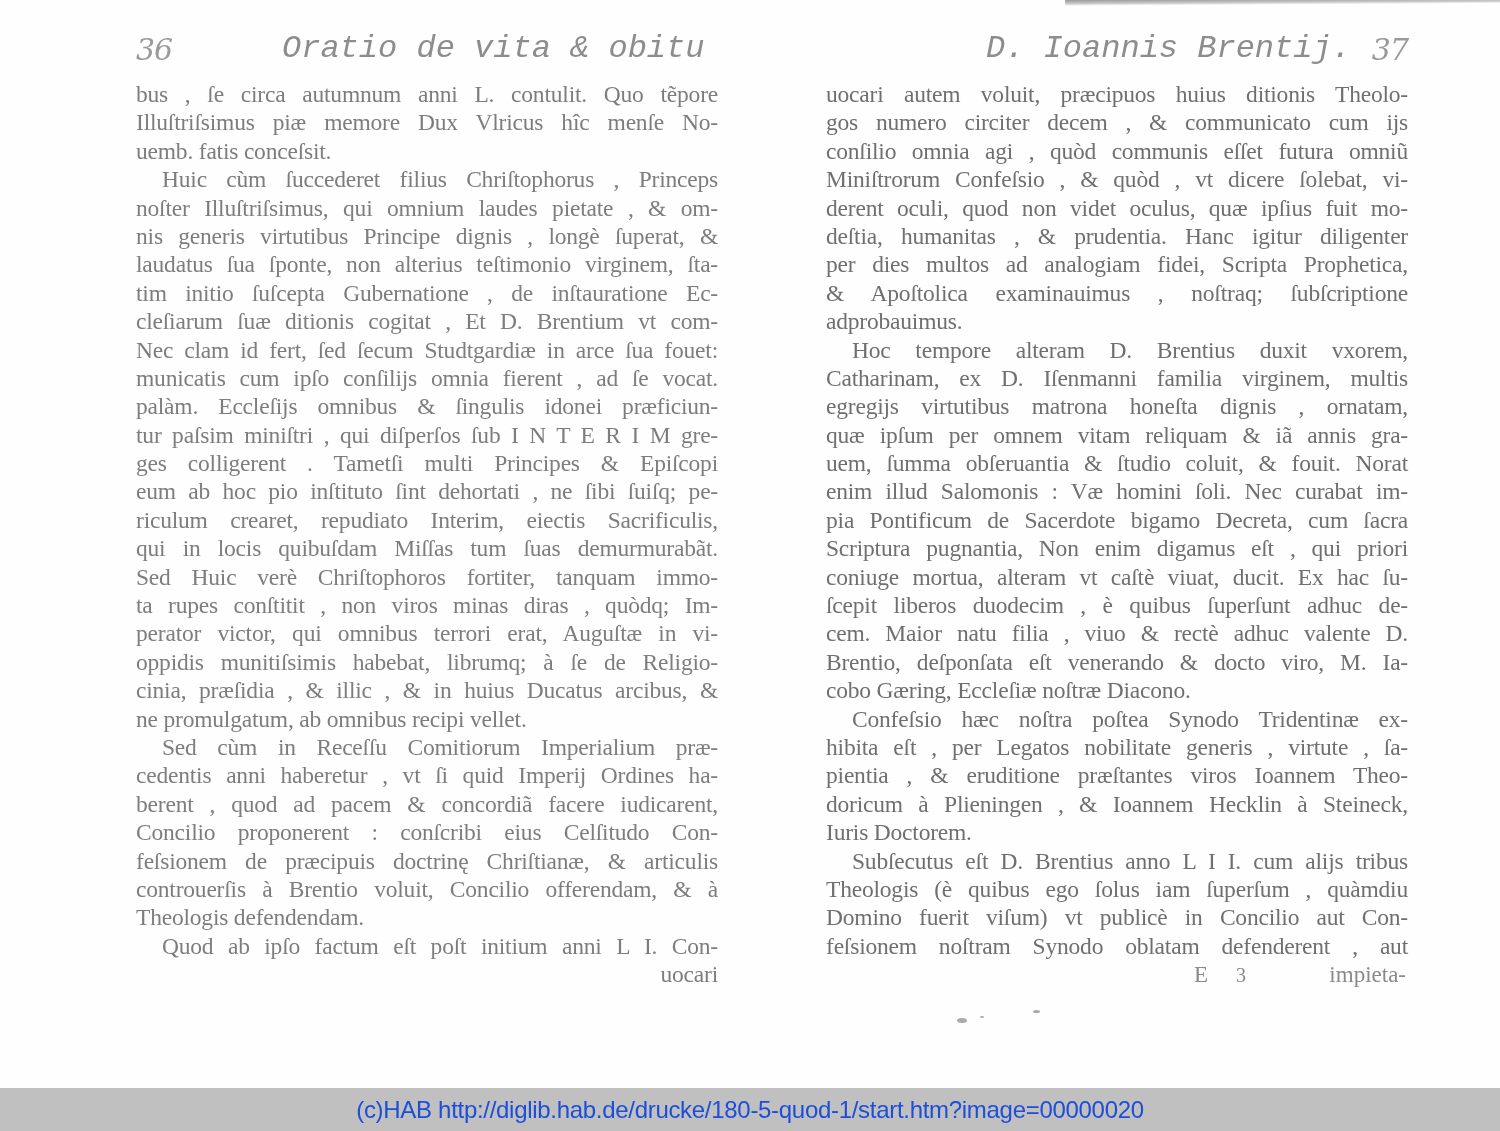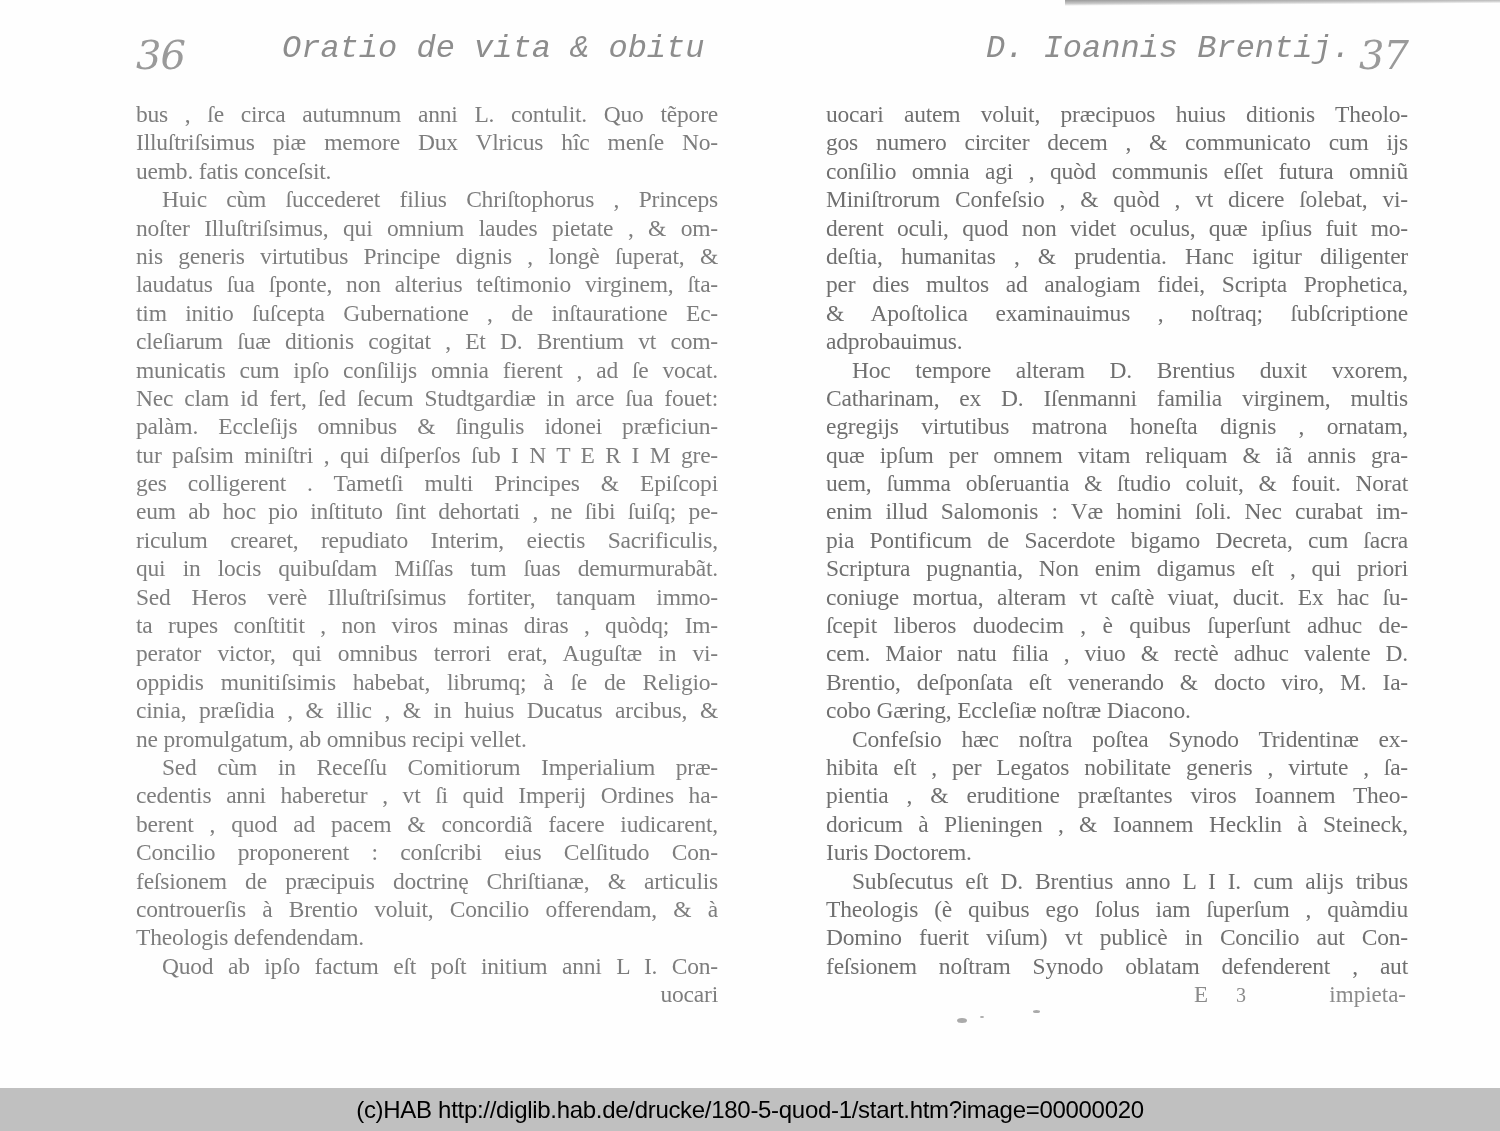--- a/index.html
+++ b/index.html
@@ -25,33 +25,33 @@
   }
   .page-left { left: 136px; width: 582px; }
   .page-right { left: 826px; width: 582px; }
 
   .running-head {
     position: relative; height: 50px;
     font-family: "DejaVu Serif", "Liberation Serif", serif;
     font-style: italic; color: #8d8d8d;
   }
   .folio {
-    position: absolute; top: 4px; font-size: 40px; font-style: italic; color: #9a9a9a;
+    position: absolute; top: 4px; font-size: 30px; font-style: italic; color: #9a9a9a;
     letter-spacing: -1px;
   }
   .page-left .folio { left: 0; }
   .page-right .folio { right: 0; }
   .head-title {
     position: absolute; top: 2px; font-size: 32px; letter-spacing: 0px;
     font-family: Liberation Mono, monospace;
   }
   .page-left .head-title { left: 146px; }
   .page-right .head-title { left: 160px; }
 
-  .text-block { margin-top: 22px; }
+  .text-block { margin-top: 2px; }
   .line {
     height: 28.4px; line-height: 28.4px;
     font-family: "Liberation Serif", "DejaVu Serif", serif;
     font-size: 23.5px;
     white-space: nowrap;
     text-align: justify;
     text-align-last: justify;
     color: #7d7d7d;
     letter-spacing: -0.2px;
   }
@@ -75,21 +75,21 @@
   }
   .speck { position: absolute; background: #aaa; border-radius: 50%; }
 
   .footer-bar {
     position: absolute; left: 0; top: 1088px; width: 1500px; height: 43px;
     background: #c0c0c0;
     display: flex; align-items: center; justify-content: center;
   }
   .footer-text {
     font-family: "Liberation Sans", "DejaVu Sans", sans-serif;
-    font-size: 24px; color: #000000;
+    font-size: 24px; color: #1d4ed8;
     letter-spacing: -0.3px;
   }
 </style>
 </head>
 <body>
 
 <div class="scan">
   <div class="top-edge"></div>
 
   <div class="page page-left">
@@ -100,29 +100,29 @@
     <div class="text-block" id="left-lines">
         <div class="line">bus , ſe circa autumnum anni L. contulit. Quo tẽpore</div>
         <div class="line">Illuſtriſsimus  piæ memore Dux Vlricus hîc menſe No-</div>
         <div class="line last">uemb. fatis conceſsit.</div>
         <div class="line indent">Huic cùm ſuccederet filius Chriſtophorus , Princeps</div>
         <div class="line">noſter Illuſtriſsimus, qui omnium laudes pietate , &amp; om-</div>
         <div class="line">nis generis virtutibus Principe dignis , longè ſuperat, &amp;</div>
         <div class="line">laudatus ſua ſponte, non alterius teſtimonio virginem, ſta-</div>
         <div class="line">tim  initio ſuſcepta Gubernatione , de inſtauratione Ec-</div>
         <div class="line">cleſiarum  ſuæ ditionis cogitat , Et D. Brentium vt com-</div>
+        <div class="line">Nec clam id fert, ſed ſecum Studtgardiæ in arce ſua fouet:</div>
         <div class="line">municatis cum ipſo  conſilijs omnia fierent , ad ſe vocat.</div>
-        <div class="line">Nec clam id fert, ſed ſecum Studtgardiæ in arce ſua fouet:</div>
         <div class="line">palàm.  Eccleſijs omnibus &amp; ſingulis idonei præficiun-</div>
         <div class="line">tur paſsim miniſtri , qui diſperſos ſub  I N T E R I M  gre-</div>
         <div class="line">ges colligerent .  Tametſi  multi Principes &amp; Epiſcopi</div>
         <div class="line">eum ab hoc pio inſtituto ſint dehortati , ne ſibi ſuiſq; pe-</div>
         <div class="line">riculum crearet,  repudiato Interim,  eiectis Sacrificulis,</div>
         <div class="line">qui in locis  quibuſdam Miſſas tum ſuas demurmurabãt.</div>
-        <div class="line">Sed Heros verè Illuſtriſsimus fortiter, tanquam immo-</div>
+        <div class="line">Sed Huic verè Chriſtophoros fortiter, tanquam immo-</div>
         <div class="line">ta rupes conſtitit , non viros minas diras ,  quòdq; Im-</div>
         <div class="line">perator victor, qui omnibus terrori erat, Auguſtæ in vi-</div>
         <div class="line">oppidis munitiſsimis habebat, librumq; à ſe de Religio-</div>
         <div class="line">cinia, præſidia , &amp; illic , &amp; in huius Ducatus arcibus, &amp;</div>
         <div class="line last">ne promulgatum, ab omnibus recipi vellet.</div>
         <div class="line indent">Sed cùm in Receſſu Comitiorum Imperialium præ-</div>
         <div class="line">cedentis anni haberetur , vt ſi quid Imperij Ordines ha-</div>
         <div class="line">berent , quod ad pacem &amp; concordiã facere iudicarent,</div>
         <div class="line">Concilio proponerent : conſcribi eius Celſitudo Con-</div>
         <div class="line">feſsionem de præcipuis doctrinę Chriſtianæ, &amp; articulis</div>

